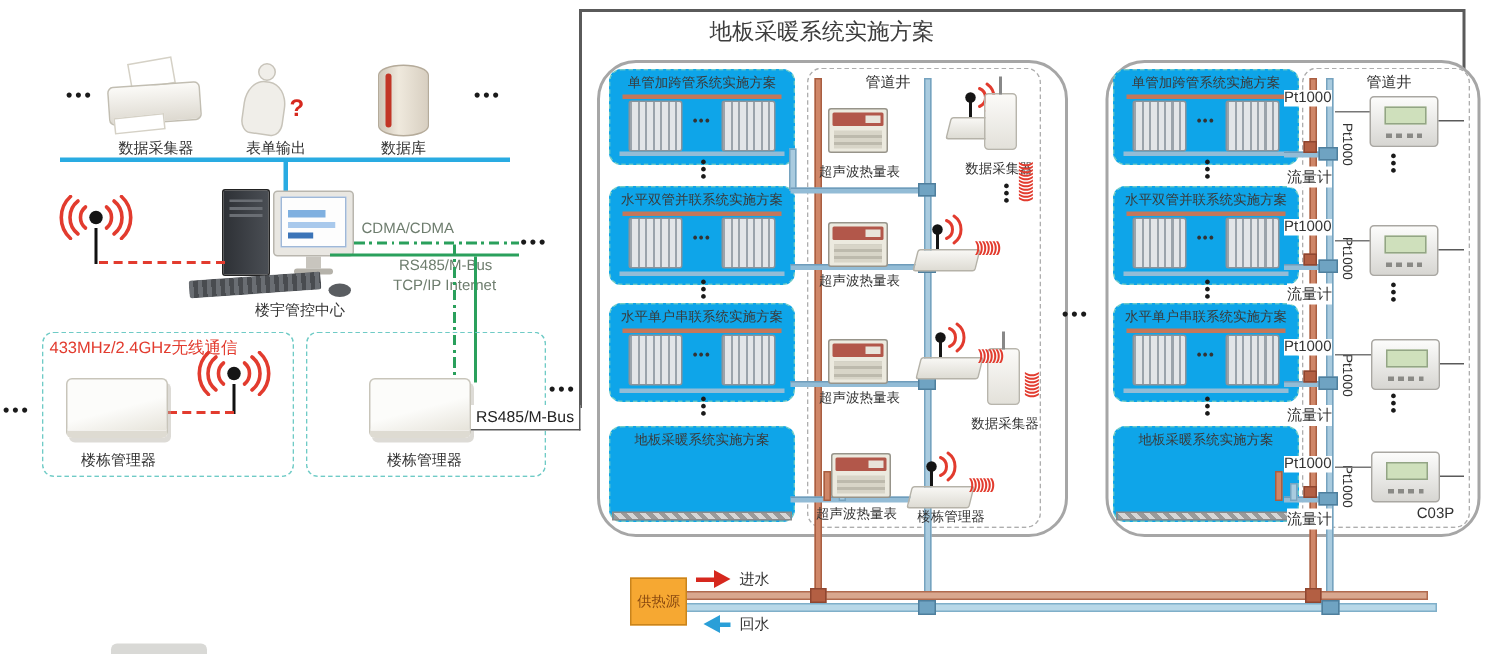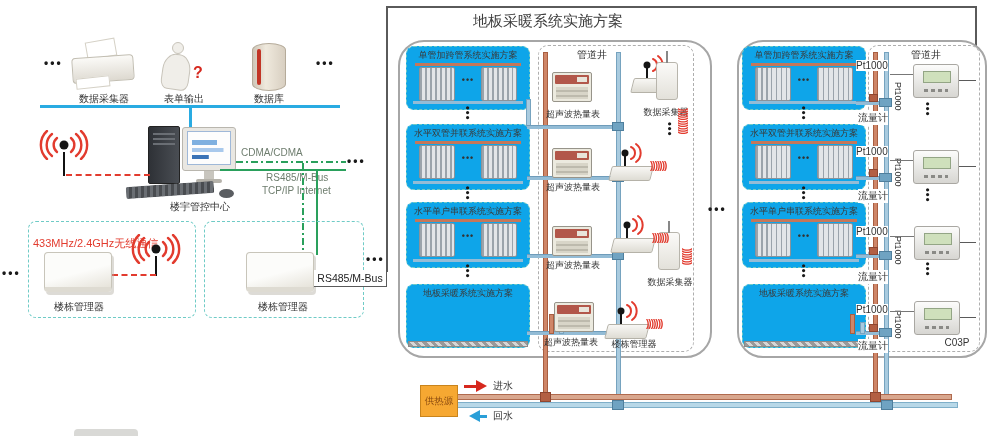--- a/index.html
+++ b/index.html
@@ -138,21 +138,21 @@
   <div class="a lbl" style="left:241px;top:147px;color:#6e7d6e;">CDMA/CDMA</div>
   <div class="a gl-d-h" style="left:236px;top:161px;width:110px;"></div>
   <span class="a dots" style="left:347px;top:154px;">•••</span>
   <div class="a gl-s-h" style="left:220px;top:169px;width:126px;"></div>
   <div class="a lbl" style="left:266px;top:172px;color:#6e7d6e;">RS485/M-Bus</div>
   <div class="a lbl" style="left:262px;top:185px;color:#6e7d6e;">TCP/IP Internet</div>
   <div class="a gl-d-v" style="left:302px;top:163px;height:92px;"></div>
   <div class="a gl-s-v" style="left:316px;top:171px;height:84px;"></div>
 
   <div class="a cyanbox" style="left:28px;top:221px;width:168px;height:97px;background:transparent;"></div>
-  <div class="a redtxt" style="left:33px;top:236px;">433MHz/2.4GHz无线通信</div>
+  <div class="a redtxt" style="left:33px;top:224px;">433MHz/2.4GHz无线通信</div>
   <svg class="a" style="left:128px;top:234px;" width="56" height="30" viewBox="0 0 56 30">
     <g fill="none" stroke="#e23b2e" stroke-width="2.4" stroke-linecap="round">
       <path d="M21 8 A 9 9 0 0 0 21 22"></path>
         <path d="M16 4 A 14 14 0 0 0 16 26"></path>
         <path d="M11 1 A 19 19 0 0 0 11 29"></path>
       <path d="M35 8 A 9 9 0 0 1 35 22"></path>
         <path d="M40 4 A 14 14 0 0 1 40 26"></path>
         <path d="M45 1 A 19 19 0 0 1 45 29"></path>
     </g>
     <circle cx="28" cy="15" r="4.5" fill="#151515"></circle>

